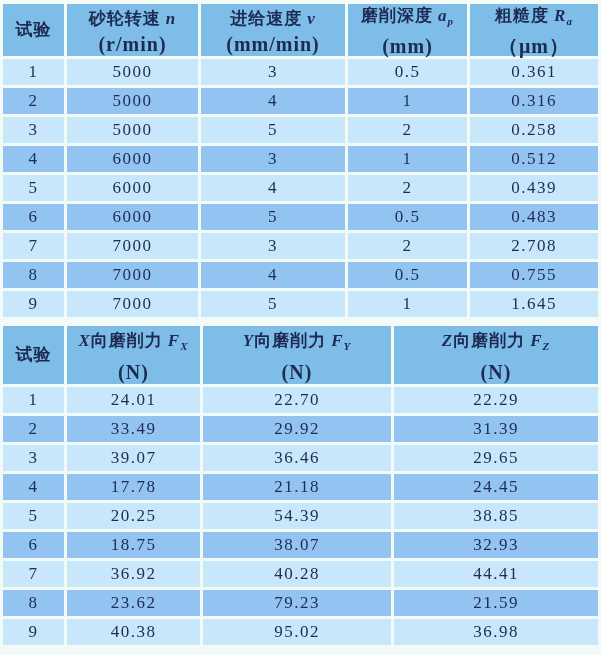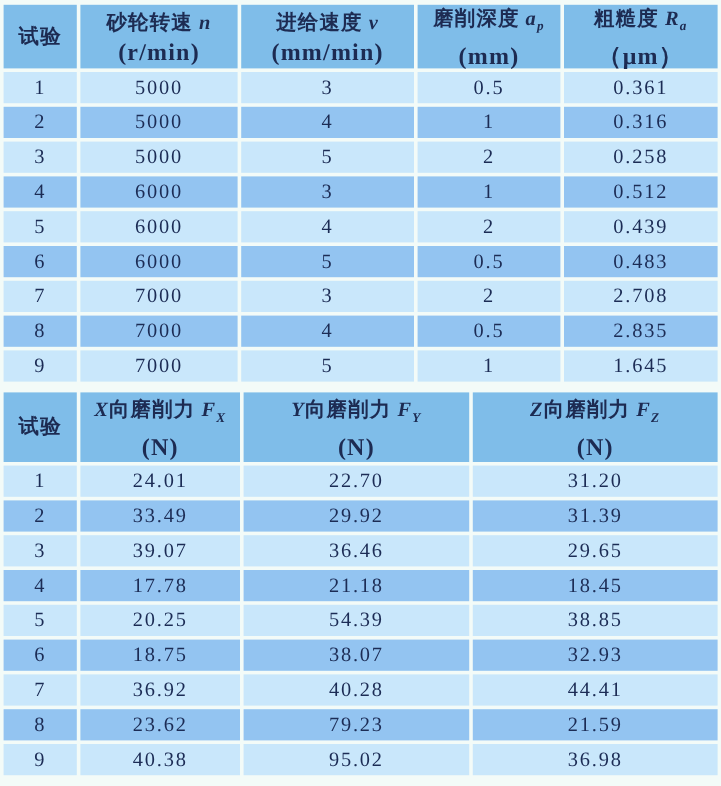--- a/index.html
+++ b/index.html
@@ -141,21 +141,21 @@
           <td>7000</td>
           <td>3</td>
           <td>2</td>
           <td>2.708</td>
         </tr>
         <tr class="even">
           <td>8</td>
           <td>7000</td>
           <td>4</td>
           <td>0.5</td>
-          <td>2.835</td>
+          <td>0.755</td>
         </tr>
         <tr class="odd">
           <td>9</td>
           <td>7000</td>
           <td>5</td>
           <td>1</td>
           <td>1.645</td>
         </tr>
       </tbody>
   </table>
@@ -193,39 +193,39 @@
             <div class="h2">(N)</div>
           </div>
         </th>
       </tr>
     </thead>
     <tbody id="tbody-2">
         <tr class="odd">
           <td>1</td>
           <td>24.01</td>
           <td>22.70</td>
-          <td>31.20</td>
+          <td>22.29</td>
         </tr>
         <tr class="even">
           <td>2</td>
           <td>33.49</td>
           <td>29.92</td>
           <td>31.39</td>
         </tr>
         <tr class="odd">
           <td>3</td>
           <td>39.07</td>
           <td>36.46</td>
           <td>29.65</td>
         </tr>
         <tr class="even">
           <td>4</td>
           <td>17.78</td>
           <td>21.18</td>
-          <td>18.45</td>
+          <td>24.45</td>
         </tr>
         <tr class="odd">
           <td>5</td>
           <td>20.25</td>
           <td>54.39</td>
           <td>38.85</td>
         </tr>
         <tr class="even">
           <td>6</td>
           <td>18.75</td>

